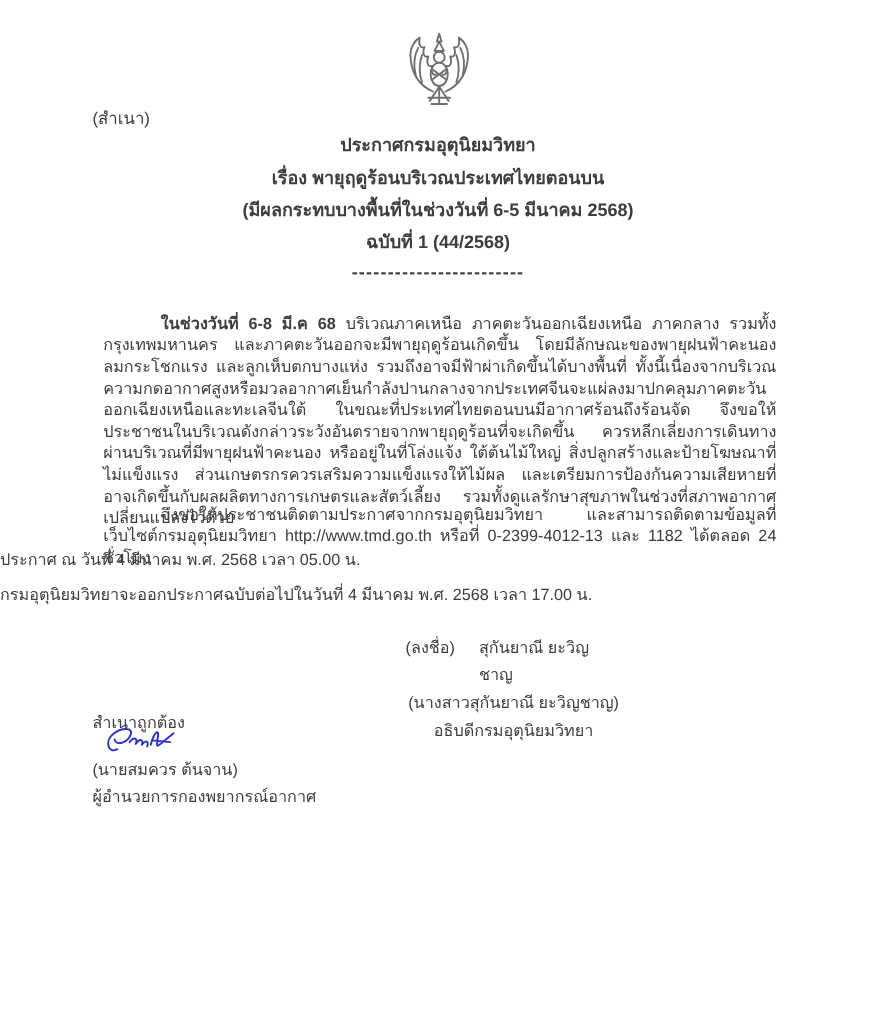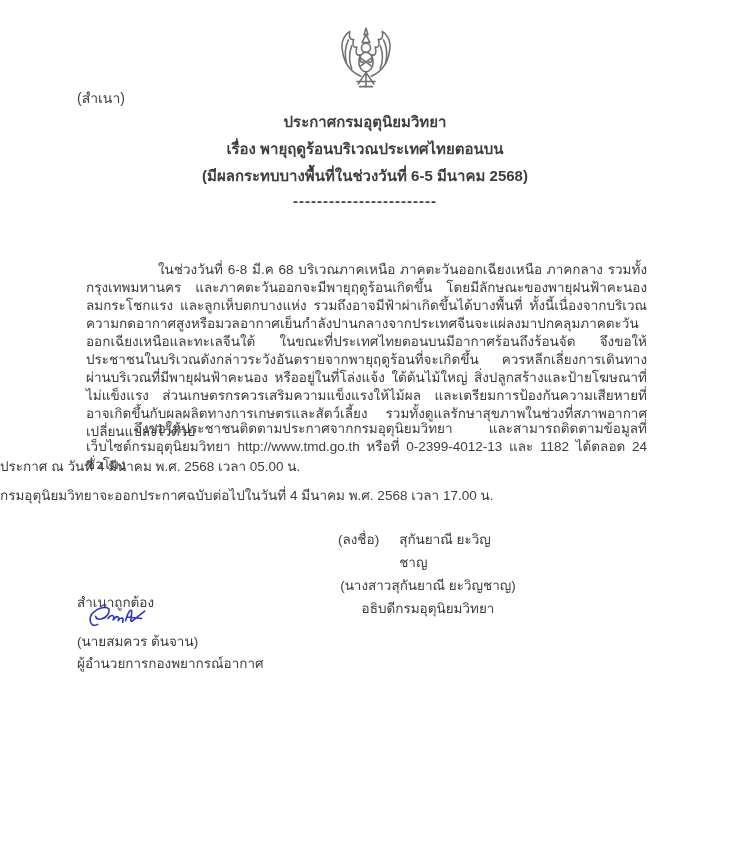--- a/index.html
+++ b/index.html
@@ -15,21 +15,21 @@
   .emblem{position:absolute;left:327px;top:16px;width:78px;height:88px;}
   .copy-label{position:absolute;left:77px;top:87px;font-size:14px;}
   .title-block{position:absolute;left:0;top:108px;width:730px;text-align:center;font-weight:bold;font-size:15px;line-height:27px;}
   .title-block .divider{letter-spacing:1px;line-height:24px;}
   .para{
     position:absolute;left:86px;width:561px;
     font-size:13.5px;line-height:18px;text-align:justify;
   }
   .p1{top:247px;text-indent:48px;}
   .p2{top:406px;text-indent:48px;}
-  .lead{font-weight:normal;margin-left:24px;}
+  .lead{font-weight:bold;}
   .center-line{position:absolute;left:0;width:730px;text-align:left;font-size:13.5px;}
   .issued{top:455px;}
   .next-issue{top:484px;}
   .sign-block{position:absolute;left:338px;top:528px;width:180px;font-size:13.5px;line-height:23px;}
   .sign-row1{display:flex;gap:20px;}
   .sign-center{text-align:center;}
   .certify{position:absolute;left:77px;font-size:13.5px;}
   .certify-label{top:591px;}
   .certifier-name{top:630px;}
   .certifier-title{top:652px;}
@@ -66,20 +66,21 @@
       </g>
     </svg>
   </div>
 
   <div class="copy-label">(สำเนา)</div>
 
   <div class="title-block">
     <div>ประกาศกรมอุตุนิยมวิทยา</div>
     <div>เรื่อง พายุฤดูร้อนบริเวณประเทศไทยตอนบน</div>
     <div>(มีผลกระทบบางพื้นที่ในช่วงวันที่ 6-5 มีนาคม 2568)</div>
+    <div>ฉบับที่ 1 (44/2568)</div>
     <div class="divider">------------------------</div>
   </div>
 
   <p class="para p1"><span class="lead">ในช่วงวันที่ 6-8 มี.ค 68</span><span> บริเวณภาคเหนือ ภาคตะวันออกเฉียงเหนือ ภาคกลาง รวมทั้งกรุงเทพมหานคร และภาคตะวันออกจะมีพายุฤดูร้อนเกิดขึ้น โดยมีลักษณะของพายุฝนฟ้าคะนอง ลมกระโชกแรง และลูกเห็บตกบางแห่ง รวมถึงอาจมีฟ้าผ่าเกิดขึ้นได้บางพื้นที่ ทั้งนี้เนื่องจากบริเวณความกดอากาศสูงหรือมวลอากาศเย็นกำลังปานกลางจากประเทศจีนจะแผ่ลงมาปกคลุมภาคตะวันออกเฉียงเหนือและทะเลจีนใต้ ในขณะที่ประเทศไทยตอนบนมีอากาศร้อนถึงร้อนจัด จึงขอให้ประชาชนในบริเวณดังกล่าวระวังอันตรายจากพายุฤดูร้อนที่จะเกิดขึ้น ควรหลีกเลี่ยงการเดินทางผ่านบริเวณที่มีพายุฝนฟ้าคะนอง หรืออยู่ในที่โล่งแจ้ง ใต้ต้นไม้ใหญ่ สิ่งปลูกสร้างและป้ายโฆษณาที่ไม่แข็งแรง ส่วนเกษตรกรควรเสริมความแข็งแรงให้ไม้ผล และเตรียมการป้องกันความเสียหายที่อาจเกิดขึ้นกับผลผลิตทางการเกษตรและสัตว์เลี้ยง รวมทั้งดูแลรักษาสุขภาพในช่วงที่สภาพอากาศเปลี่ยนแปลงไว้ด้วย</span></p>
 
   <p class="para p2">จึงขอให้ประชาชนติดตามประกาศจากกรมอุตุนิยมวิทยา และสามารถติดตามข้อมูลที่เว็บไซต์กรมอุตุนิยมวิทยา http://www.tmd.go.th หรือที่ 0-2399-4012-13 และ 1182 ได้ตลอด 24 ชั่วโมง</p>
 
   <div class="center-line issued">ประกาศ ณ วันที่ 4 มีนาคม พ.ศ. 2568 เวลา 05.00 น.</div>
 
   <div class="center-line next-issue">กรมอุตุนิยมวิทยาจะออกประกาศฉบับต่อไปในวันที่ 4 มีนาคม พ.ศ. 2568 เวลา 17.00 น.</div>

